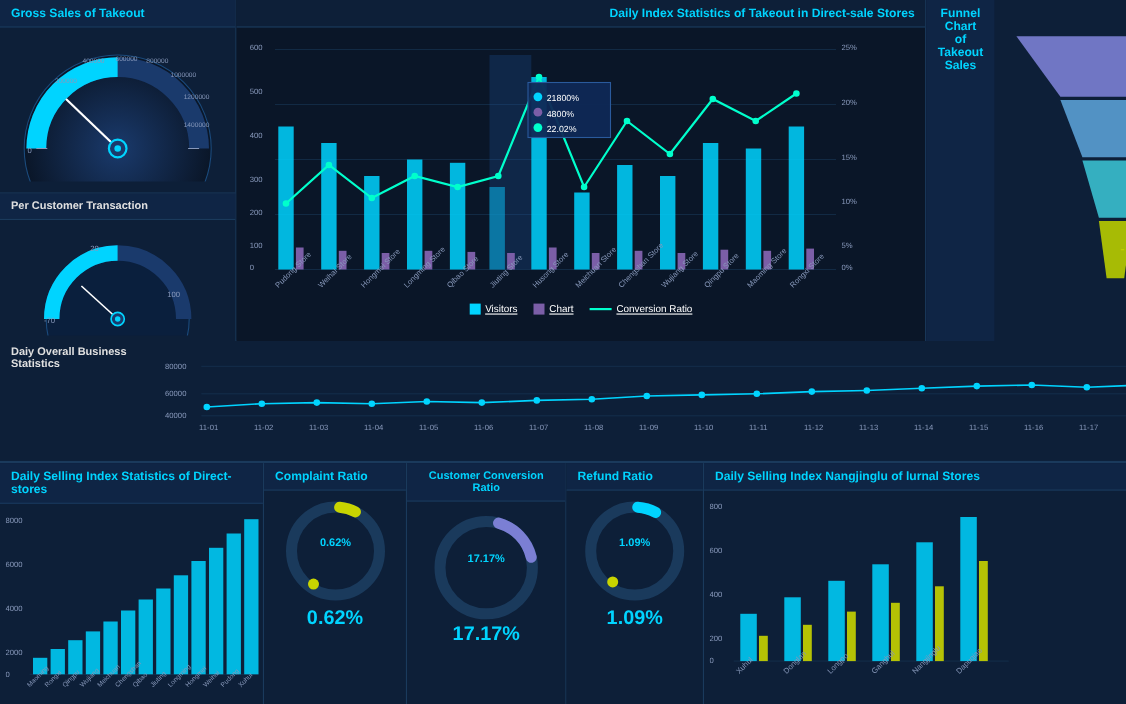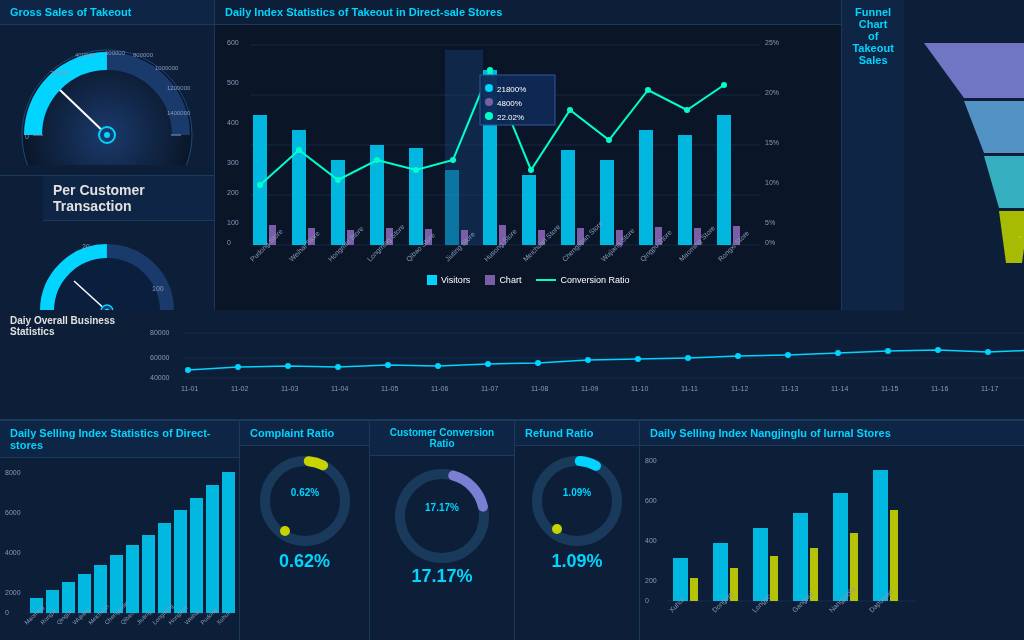--- a/index.html
+++ b/index.html
@@ -49,34 +49,33 @@
     }
     .per-customer {
       border-top: 1px solid #1a3a5c;
       flex: 1;
       display: flex;
       flex-direction: column;
     }
     .per-customer .panel-title {
       background: #0f2545;
       color: #e0e0e0;
-      font-size: 14px;
-      margin-left: 43px;
+      font-size: 10px;
     }
     
     .middle-panel {
       background: #0a1628;
       border-right: 1px solid #1a3a5c;
       display: flex;
       flex-direction: column;
     }
     .middle-panel .panel-title {
       color: #00d4ff;
       background: #0d1f38;
-      text-align: left;
+      text-align: right;
     }
     .chart-area {
       flex: 1;
       position: relative;
       padding: 5px 10px 0 10px;
     }
     
     .right-panel {
       background: #0d1f38;
       display: flex;
@@ -120,21 +119,21 @@
     
     .gauge-svg { display: block; }
 
     .legend {
       display: flex;
       gap: 15px;
       justify-content: center;
       padding: 3px 0;
       font-size: 9px;
     }
-    .legend-item { display: flex; align-items: center; gap: 4px; }
+    .legend-item { display: flex; align-items: center; gap: 4px; text-decoration: underline; }
     .legend-box { width: 10px; height: 10px; }
     .legend-line { width: 20px; height: 2px; background: #00ffcc; }
 
     
     .axis-label { font-size: 7px; fill: #8899bb; }
 
     
     .ratio-panel {
       display: flex;
       flex-direction: column;

